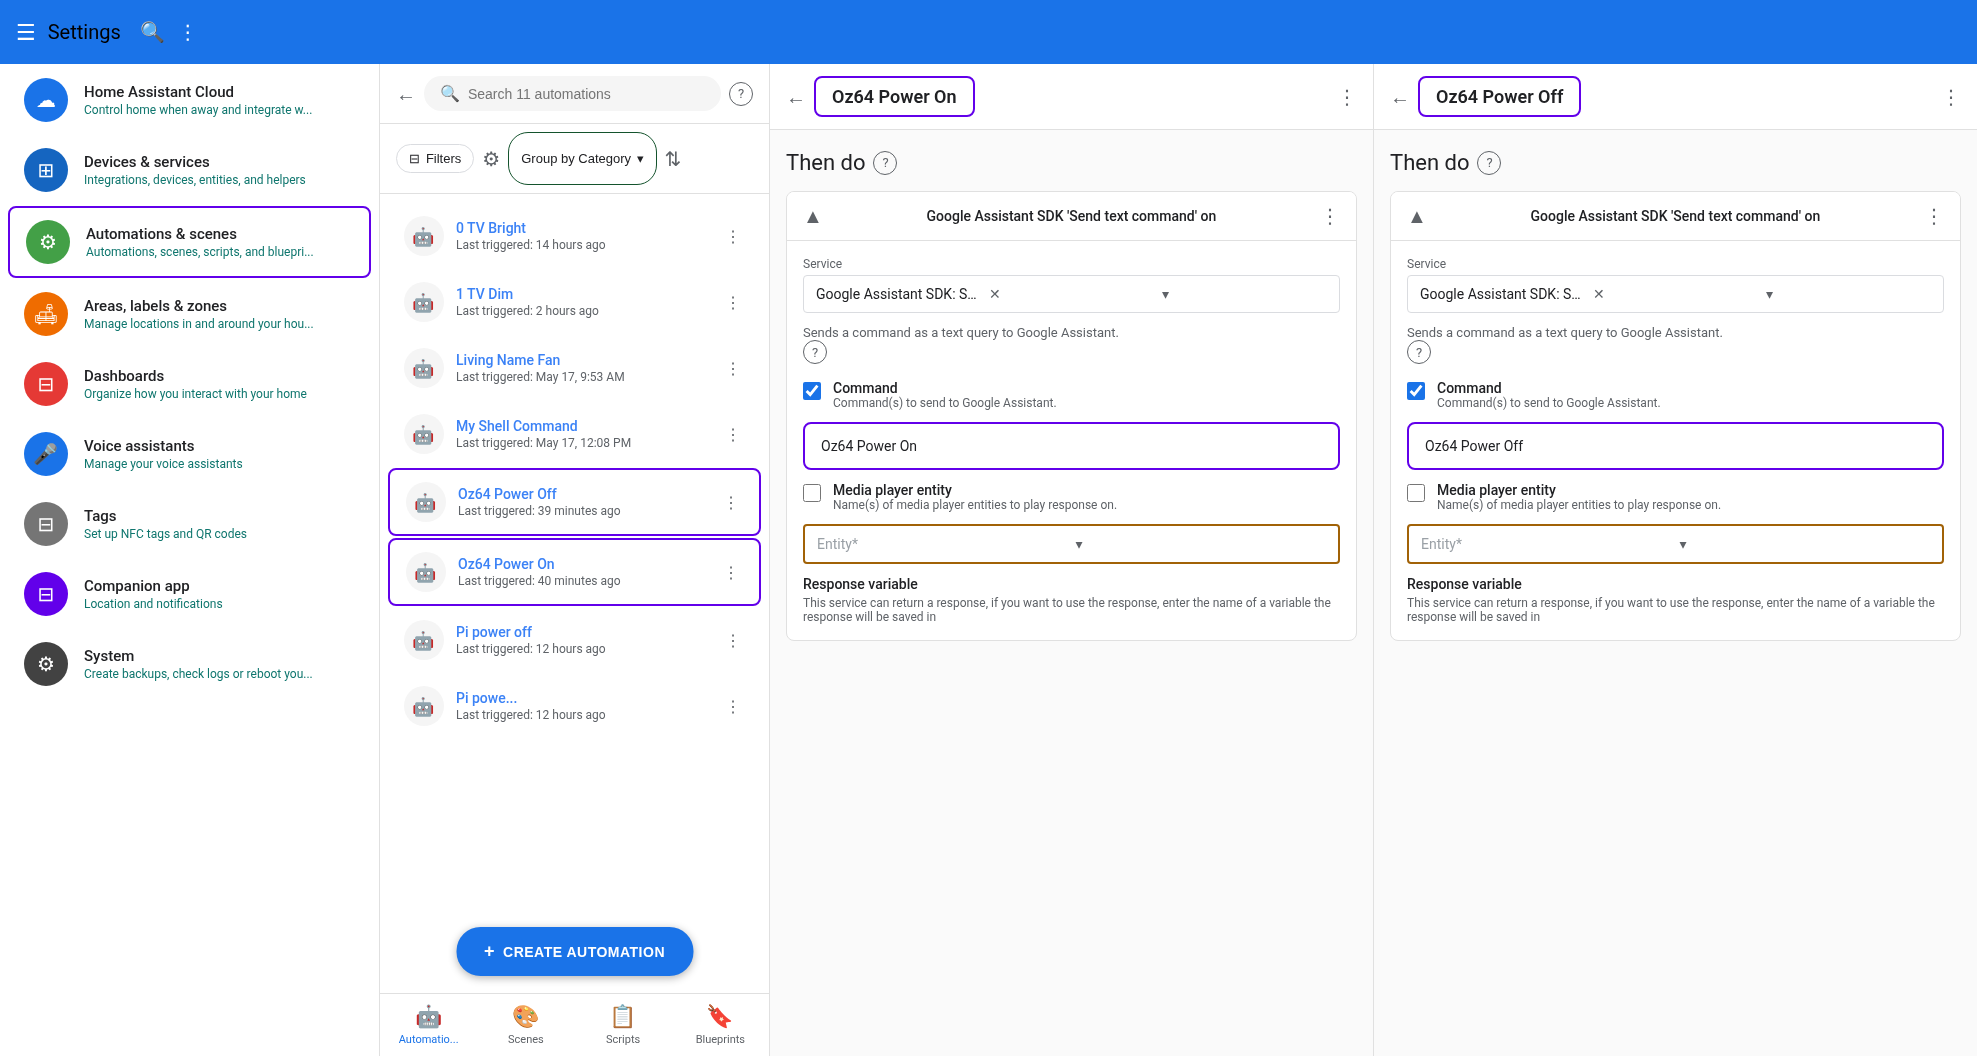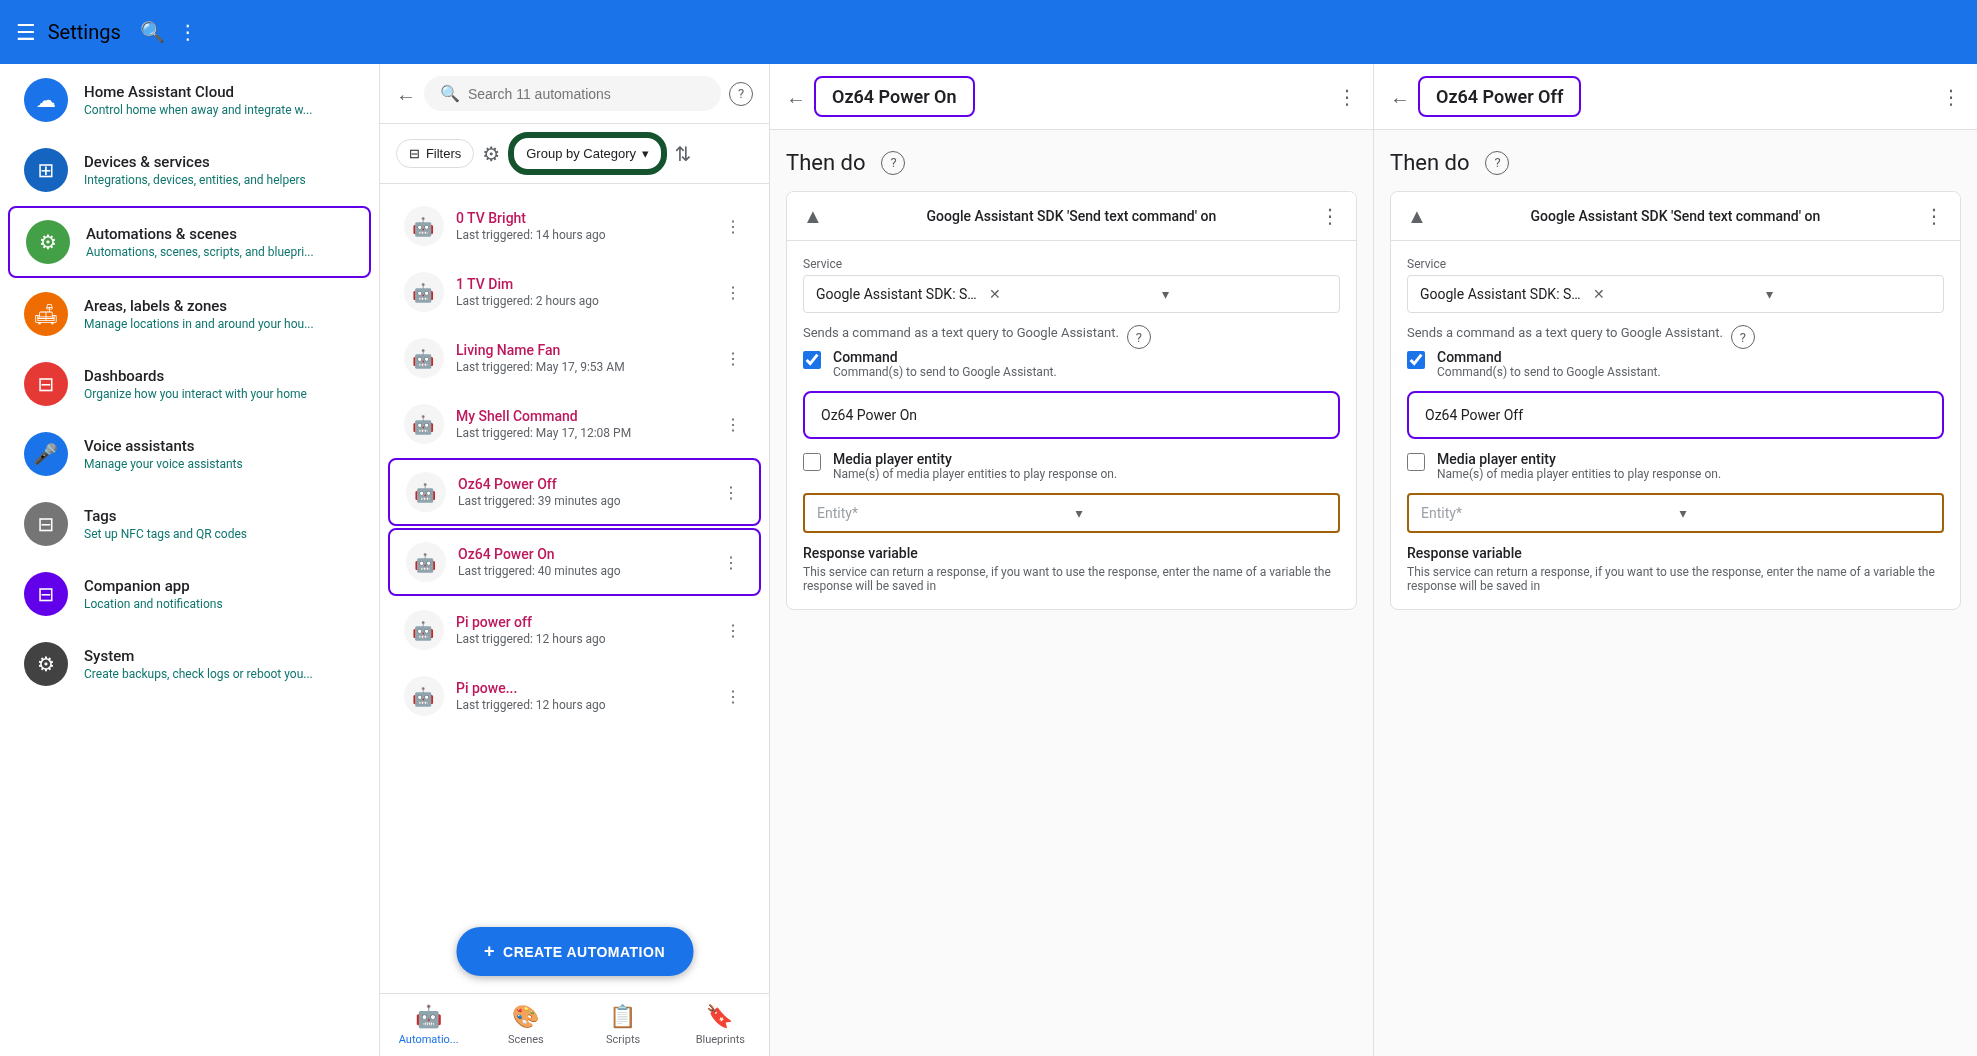--- a/index.html
+++ b/index.html
@@ -136,22 +136,22 @@
       background: #fff;
       font-size: 13px;
       cursor: pointer;
       color: #202124;
     }
 
     .group-by-btn {
       display: flex;
       align-items: flex-end;
       gap: 6px;
-      padding: 8px 12px;
-      border: 6px solid #14532d;
+      padding: 18px 12px;
+      border: 1px solid #14532d;
       border-radius: 20px;
       background: #fff;
       font-size: 13px;
       cursor: pointer;
       color: #202124;
     }
 
     .automations-list {
       flex: 1;
       overflow-y: auto;
@@ -180,21 +180,21 @@
       display: flex;
       align-items: center;
       justify-content: center;
       font-size: 18px;
       flex-shrink: 0;
     }
 
     .automation-text .name {
       font-size: 14px;
       font-weight: 500;
-      color: #be185d;
+      color: #3b82f6;
     }
     .automation-text .time {
       font-size: 12px;
       color: #5f6368;
       margin-top: 2px;
     }
 
     .automation-more {
       margin-left: auto;
       color: #5f6368;
@@ -285,21 +285,21 @@
       padding: 20px 16px;
     }
 
     .section-title {
       font-size: 22px;
       font-weight: 400;
       color: #202124;
       margin-bottom: 16px;
       display: flex;
       align-items: center;
-      gap: 16px;
+      gap: 8px;
     }
 
     .action-card {
       background: #fff;
       border-radius: 8px;
       border: 1px solid #e0e0e0;
       margin-bottom: 16px;
       overflow: hidden;
     }
 
@@ -339,24 +339,24 @@
       font-size: 14px;
       color: #202124;
       white-space: nowrap;
       overflow: hidden;
       text-overflow: ellipsis;
     }
 
     .service-description {
       font-size: 13px;
       color: #5f6368;
-      margin-bottom: 0;
+      margin-bottom: 16px;
       display: flex;
       align-items: flex-start;
-      gap: 8px;
+      flex-direction: column;
     }
 
     .field-row {
       display: flex;
       align-items: flex-start;
       gap: 12px;
       margin-bottom: 12px;
     }
 
     .field-row .checkbox {

